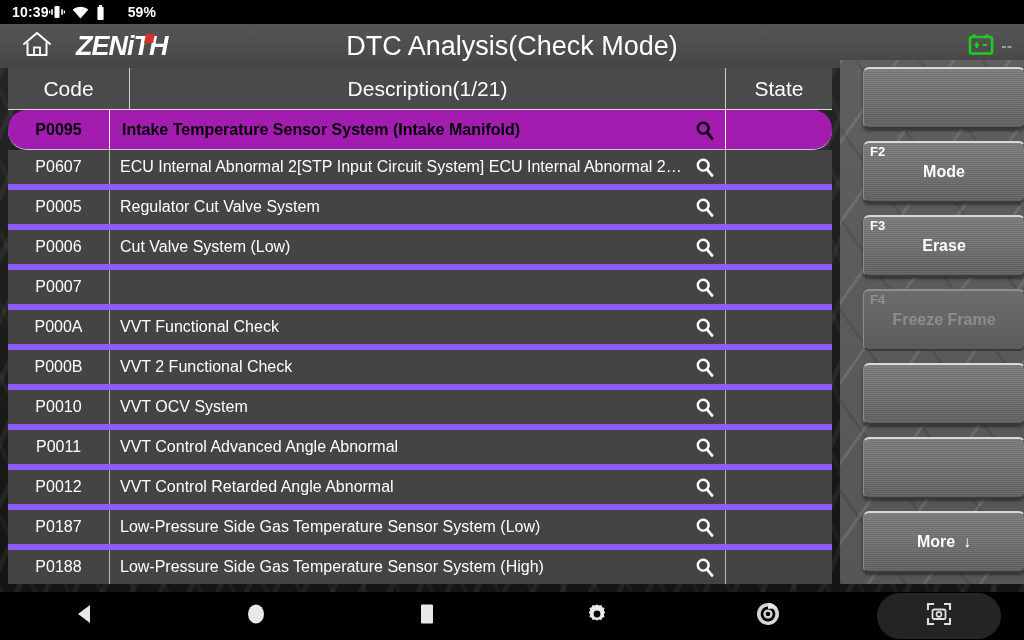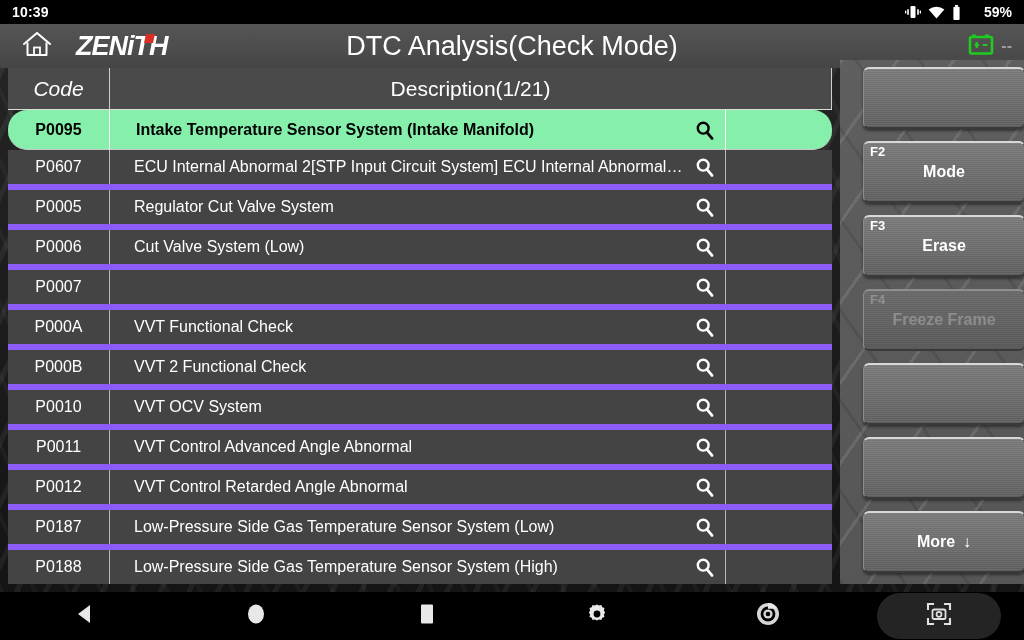--- a/index.html
+++ b/index.html
@@ -21,21 +21,21 @@
 
   
   .statusbar {
     position: absolute;
     top: 0; left: 0;
     width: 1024px;
     height: 24px;
     background: #000;
     display: flex;
     align-items: center;
-    justify-content: space-between;
+    justify-content: flex-start;
     padding: 0 12px;
   }
   .status-clock {
     color: #fff;
     font-size: 14px;
     font-weight: bold;
     letter-spacing: 0.2px;
   }
   .status-icons {
     display: flex;
@@ -136,23 +136,22 @@
     height: 516px;
     overflow: hidden;
   }
   .thead {
     display: flex;
     height: 42px;
     background: #4a4a4a;
     border-bottom: 1px solid #dcdcdc;
   }
   .thead .c-code {
-    width: 102px;
+    width: 122px;
     border-right: 1px solid #cfcfcf;
-    font-style: italic;
   }
   .thead .c-desc {
     flex: 1;
     border-right: 1px solid #cfcfcf;
   }
   .thead .c-state { width: 106px; }
   .thead > div {
     display: flex;
     align-items: center;
     justify-content: center;
@@ -160,21 +159,21 @@
     font-size: 21px;
   }
 
   .trow {
     display: flex;
     height: 40px;
     background: #444444;
     border-bottom: 6px solid #8b5cf6;
   }
   .trow.selected {
-    background: #86efac;
+    background: #a21caf;
     border-bottom: 1px solid #c9c9c9;
     border-radius: 19px;
   }
   .trow .cell-code {
     width: 102px;
     display: flex;
     align-items: center;
     justify-content: center;
     color: #ffffff;
     font-size: 16px;
@@ -192,21 +191,20 @@
     overflow: hidden;
     white-space: nowrap;
     border-right: 1px solid #b8b8b8;
   }
   .trow .cell-desc .desc-text {
     overflow: hidden;
     text-overflow: ellipsis;
     white-space: nowrap;
     display: block;
     max-width: 100%;
-    margin-left: 14px;
   }
   .trow .cell-state {
     width: 106px;
   }
   .trow .mag {
     position: absolute;
     right: 10px;
     top: 50%;
     transform: translateY(-50%);
     display: flex;
@@ -379,20 +377,21 @@
       <span class="volt-text">--</span>
     </div>
   </div>
 
   <div class="content"></div>
 
   <div class="table-wrap">
     <div class="thead">
       <div class="c-code">Code</div>
       <div class="c-desc">Description(1/21)</div>
+      <div class="c-state">State</div>
     </div>
     <div id="table-body">
         <div class="trow selected">
           <div class="cell-code">P0095</div>
           <div class="cell-desc">
             <span class="desc-text">Intake Temperature Sensor System (Intake Manifold)</span>
             <span class="mag">
               <svg width="20" height="20" viewBox="0 0 20 20">
                 <circle cx="8.2" cy="8.2" r="5.4" fill="none" stroke="#000" stroke-width="2.4"></circle>
                 <line x1="11.9" y1="12.4" x2="17" y2="18.4" stroke="#000" stroke-width="2.8" stroke-linecap="round"></line>

